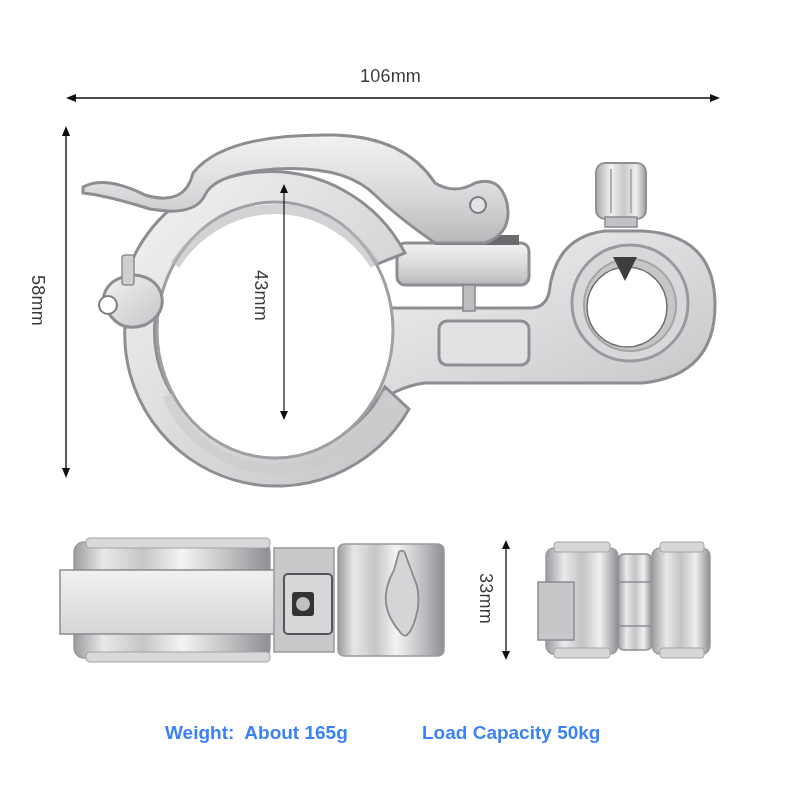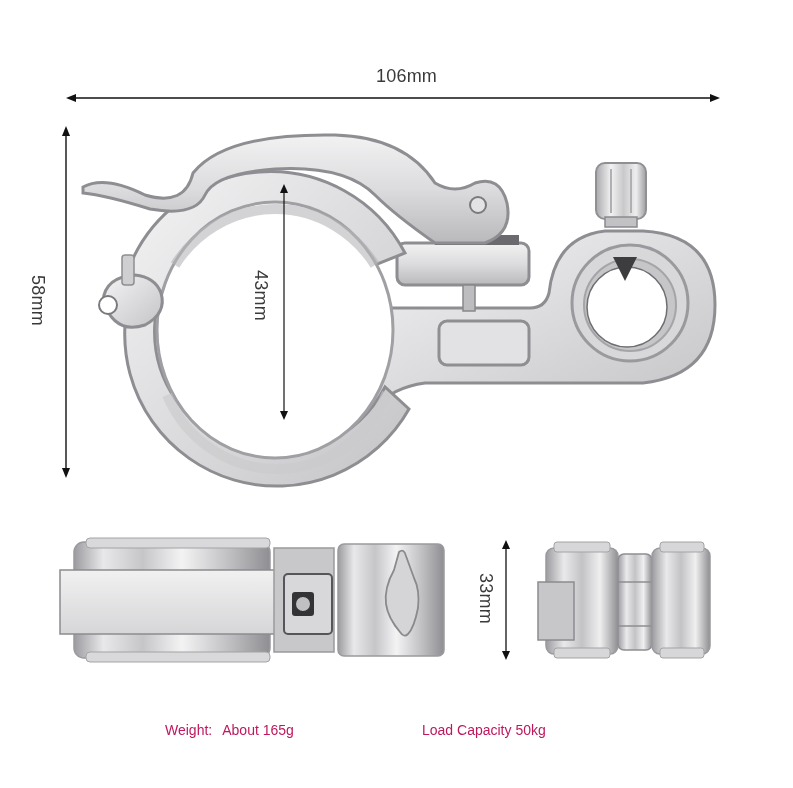--- a/index.html
+++ b/index.html
@@ -22,30 +22,31 @@
       letter-spacing: 0.2px;
       white-space: nowrap;
     }
     .vert {
       transform-origin: center center;
       transform: rotate(90deg);
     }
     .spec {
       position: absolute;
       top: 722px;
-      font-size: 14px;
-      color: #be185d;
+      font-size: 19px;
+      color: #3b82f6;
       white-space: nowrap;
+      font-weight: bold;
     }
     svg { position: absolute; overflow: visible; }
   </style>
 </head>
 <body>
 
-<div class="dim-label" style="left:376px; top:66px;">106mm</div>
+<div class="dim-label" style="left:360px; top:66px;">106mm</div>
 <svg style="left:66px; top:92px;" width="654" height="12">
   <line x1="6" y1="6" x2="648" y2="6" stroke="#111" stroke-width="1.4"></line>
   <polygon points="0,6 10,2 10,10" fill="#111"></polygon>
   <polygon points="654,6 644,2 644,10" fill="#111"></polygon>
 </svg>
 
 <svg style="left:60px; top:126px;" width="12" height="352">
   <line x1="6" y1="6" x2="6" y2="346" stroke="#111" stroke-width="1.4"></line>
   <polygon points="6,0 2,10 10,10" fill="#111"></polygon>
   <polygon points="6,352 2,342 10,342" fill="#111"></polygon>

